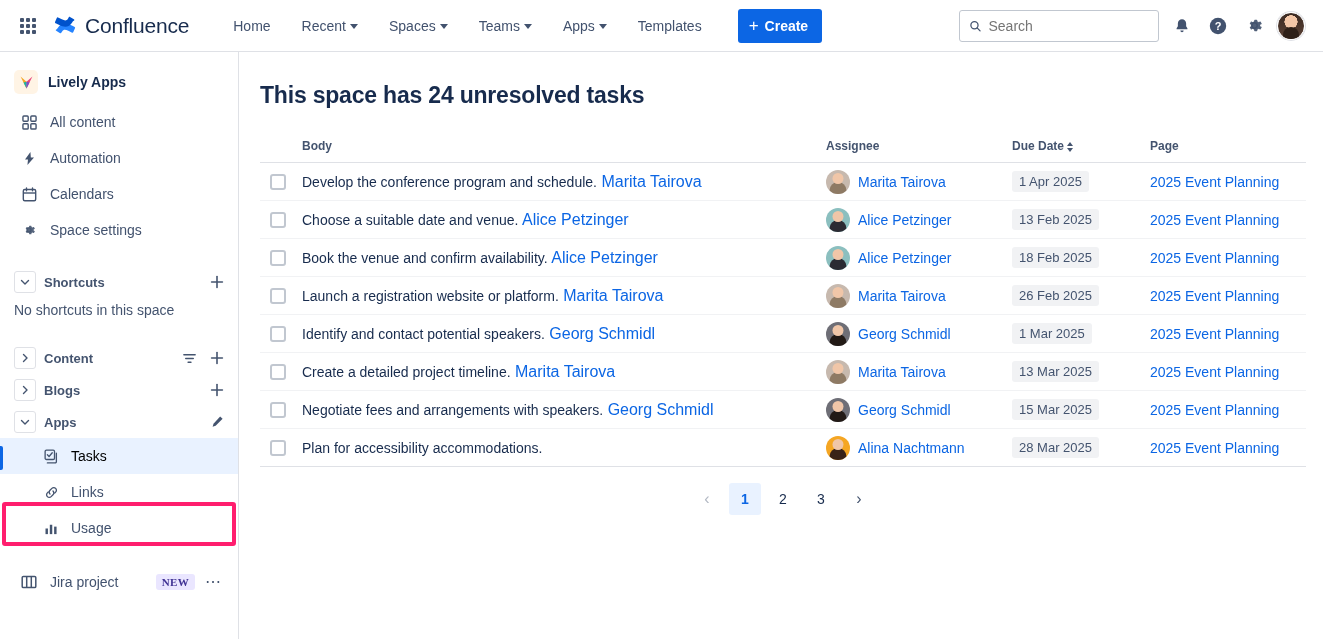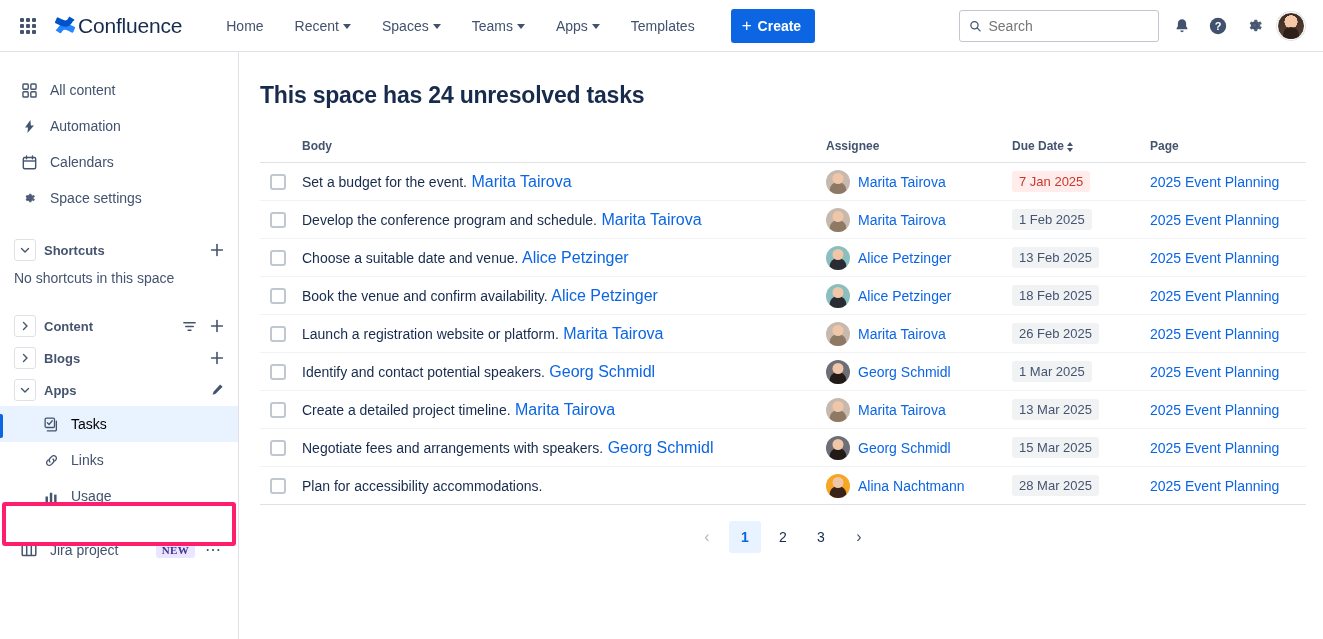--- a/index.html
+++ b/index.html
@@ -12,21 +12,21 @@
   .topnav {
     height: 52px; width: 1323px;
     display: flex; align-items: center;
     border-bottom: 1px solid #DFE1E6;
     background: #fff; position: relative;
   }
   .apps-grid { margin-left: 16px; width: 24px; height: 24px;
     display: grid; grid-template-columns: repeat(3, 4px); grid-template-rows: repeat(3, 4px);
     gap: 2px; align-content: center; justify-content: center; cursor: pointer; }
   .apps-grid i { background: #44546F; border-radius: 1px; display: block; width: 4px; height: 4px; }
-  .brand { display: flex; align-items: center; margin-left: 14px; cursor: pointer; }
+  .brand { display: flex; align-items: center; gap: 7px; margin-left: 14px; cursor: pointer; }
   .brand-text { font-size: 21px; font-weight: 400; color: #172B4D; letter-spacing: -0.2px; }
   .nav-links { display: flex; align-items: center; gap: 11px; margin-left: 34px; }
   .nav-link { font-size: 14px; color: #42526E; padding: 7px 10px; border-radius: 3px;
     cursor: pointer; display: flex; align-items: center; gap: 4px; white-space: nowrap; }
   .caret { width: 0; height: 0; border-left: 4px solid transparent; border-right: 4px solid transparent;
     border-top: 5px solid #42526E; margin-top: 2px; }
   .create-btn { margin-left: 26px; background: #0C66E4; color: #fff; border: none; border-radius: 3px;
     height: 34px; padding: 0 14px 0 11px; font-size: 14px; font-weight: 600;
     font-family: "Liberation Sans", sans-serif; display: flex; align-items: center; gap: 6px; cursor: pointer; }
   .plus-glyph { font-size: 17px; font-weight: 400; line-height: 1; }
@@ -203,20 +203,31 @@
         </svg>
     </div>
     <div class="avatar-top"></div>
   </div>
 </div>
 
 <div class="body-wrap">
 
   <div class="sidebar">
 
+    <div class="space-header">
+      <div class="space-logo">
+        <svg width="17" height="17" viewBox="0 0 20 20">
+          <path d="M3 3 L10 17 L10 9 Z" fill="#F5A623"></path>
+          <path d="M17 3 L10 17 L10 9 Z" fill="#E8457C"></path>
+          <path d="M10 9 L10 17 L6.5 10 Z" fill="#19B5A3"></path>
+          <path d="M10 9 L10 17 L13.5 10 Z" fill="#7B4FC9"></path>
+        </svg>
+      </div>
+      <span class="space-name">Lively Apps</span>
+    </div>
 
     <div class="nav-list">
       <div class="side-item">
         <span class="side-ico">
           <svg width="15" height="15" viewBox="0 0 16 16">
               <rect x="1" y="1" width="5.6" height="5.6" rx="1" fill="none" stroke="#44546F" stroke-width="1.5"></rect>
               <rect x="9.4" y="1" width="5.6" height="5.6" rx="1" fill="none" stroke="#44546F" stroke-width="1.5"></rect>
               <rect x="1" y="9.4" width="5.6" height="5.6" rx="1" fill="none" stroke="#44546F" stroke-width="1.5"></rect>
               <rect x="9.4" y="9.4" width="5.6" height="5.6" rx="1" fill="none" stroke="#44546F" stroke-width="1.5"></rect>
             </svg>
@@ -400,42 +411,28 @@
                 </span>
             </th>
             <th class="c-page">Page</th>
           </tr>
         </thead>
         <tbody id="rows">
             <tr>
               <td class="c-check">
                 <span class="chk"></span>
               </td>
-              <td class="c-body"><span class="task-text">Set a budget for the event.</span> <span class="mention">Marita Tairova</span></td>
+              <td class="c-body"><span class="task-text">Develop the conference program and schedule.</span> <span class="mention">Marita Tairova</span></td>
               <td class="c-assn">
                 <div class="assignee">
                   <span class="av av-marita"></span>
                   <span class="assignee-name">Marita Tairova</span>
                 </div>
               </td>
-              <td class="c-due"><span class="due-pill overdue">7 Jan 2025</span></td>
-              <td class="c-page"><span class="page-link">2025 Event Planning</span></td>
-            </tr>
-            <tr>
-              <td class="c-check">
-                <span class="chk"></span>
-              </td>
-              <td class="c-body"><span class="task-text">Develop the conference program and schedule.</span> <span class="mention">Marita Tairova</span></td>
-              <td class="c-assn">
-                <div class="assignee">
-                  <span class="av av-marita"></span>
-                  <span class="assignee-name">Marita Tairova</span>
-                </div>
-              </td>
-              <td class="c-due"><span class="due-pill">1 Feb 2025</span></td>
+              <td class="c-due"><span class="due-pill">1 Apr 2025</span></td>
               <td class="c-page"><span class="page-link">2025 Event Planning</span></td>
             </tr>
             <tr>
               <td class="c-check">
                 <span class="chk"></span>
               </td>
               <td class="c-body"><span class="task-text">Choose a suitable date and venue.</span> <span class="mention">Alice Petzinger</span></td>
               <td class="c-assn">
                 <div class="assignee">
                   <span class="av av-alice"></span>

